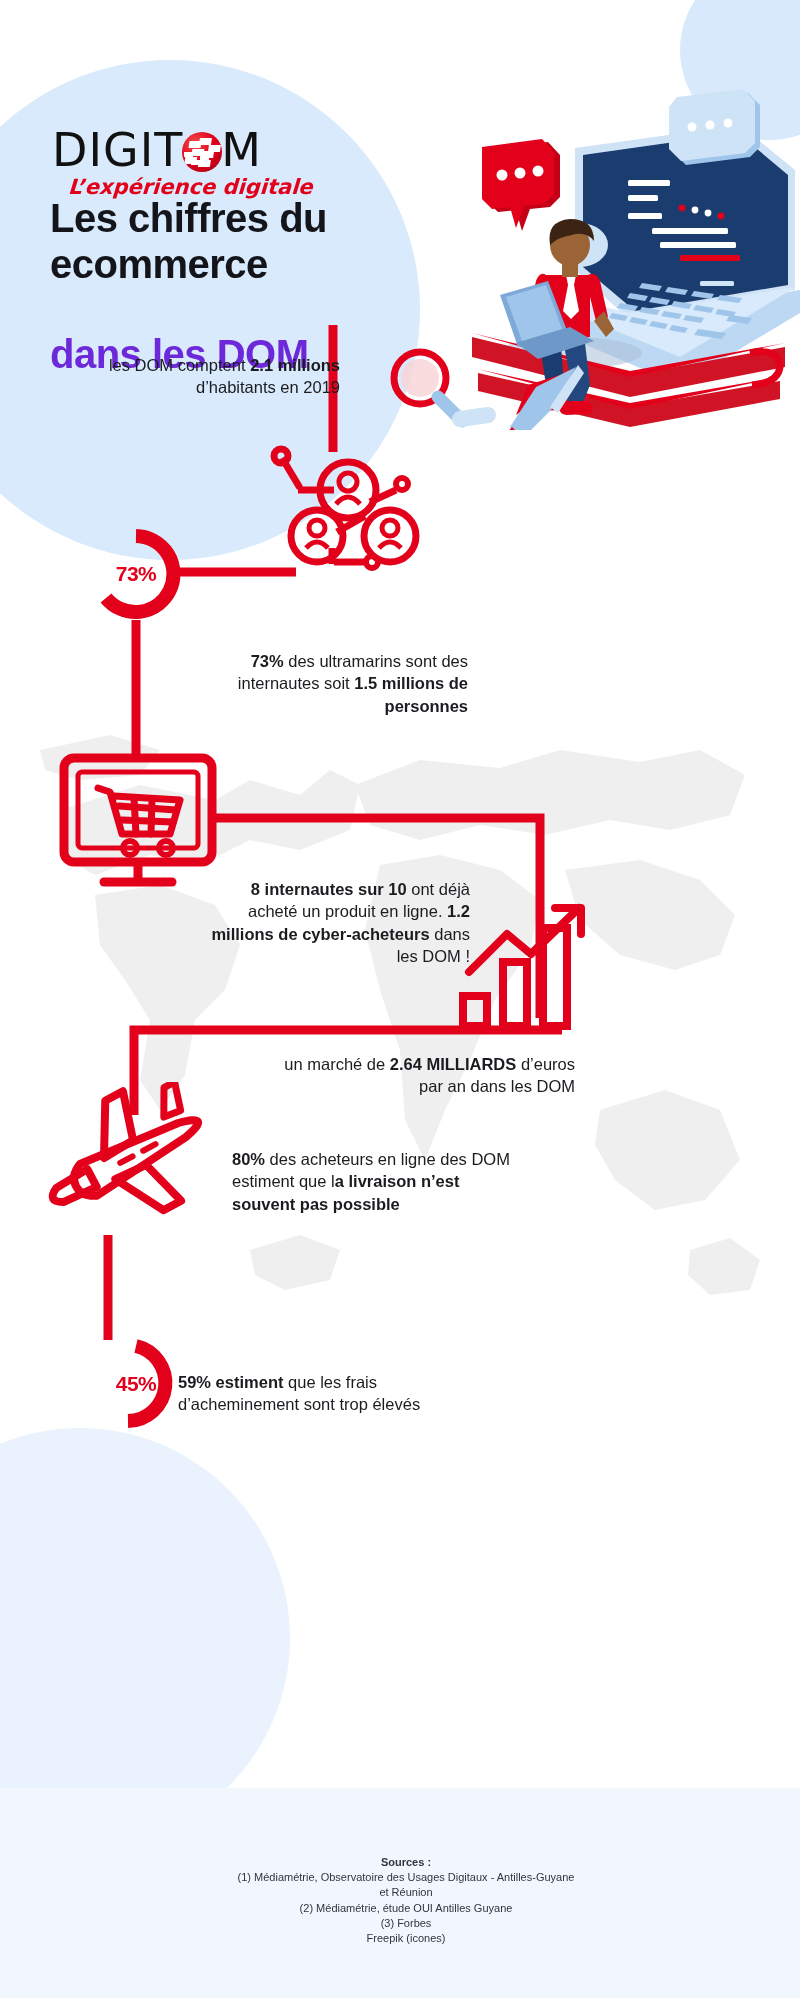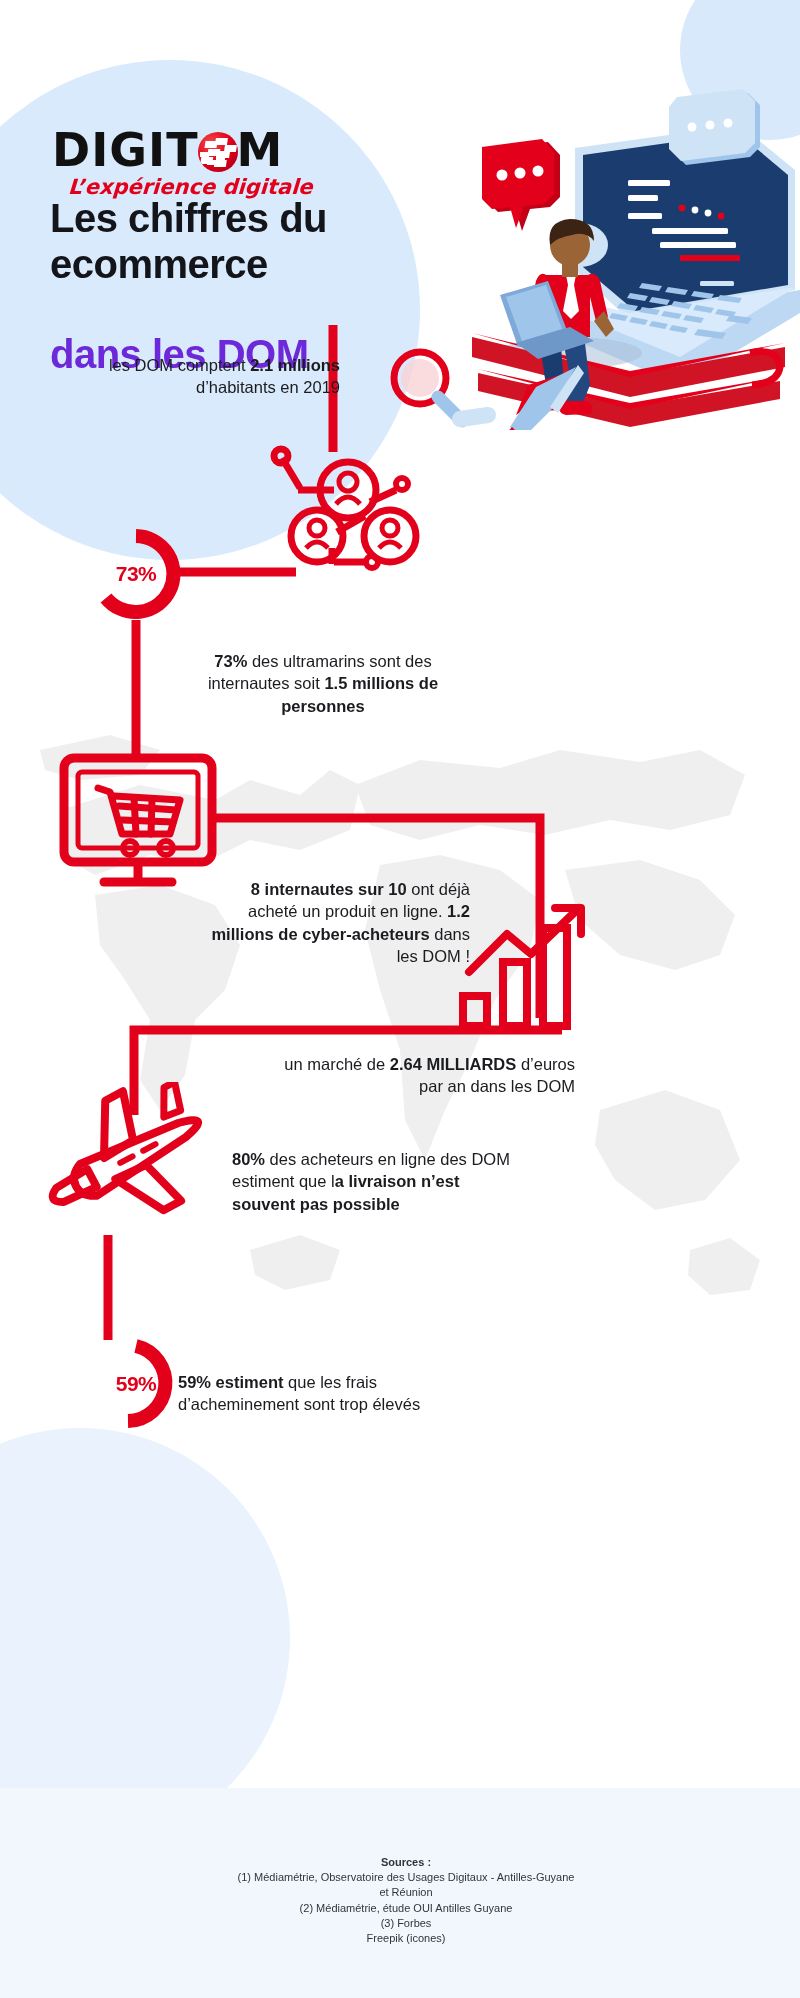--- a/index.html
+++ b/index.html
@@ -57,21 +57,21 @@
   }
 
   
   .logo-wrap {
     position: absolute;
     left: 52px; top: 127px;
     width: 280px;
   }
   .logo-word {
     font-family: "DejaVu Sans", sans-serif;
-    font-weight: bold;
+    font-weight: normal;
     font-size: 46px;
     letter-spacing: 1px;
     color: #111111;
     line-height: 1;
     white-space: nowrap;
   }
   .logo-globe {
     display: inline-block;
     width: 40px; height: 40px;
     border-radius: 50%;
@@ -130,21 +130,21 @@
   
   .stat-text {
     position: absolute;
     font-size: 16.5px;
     line-height: 1.36;
     color: #1b1c20;
   }
   .stat-text b { font-weight: bold; }
 
   .t-pop   { left: 60px;  top: 354px; width: 280px; text-align: right; }
-  .t-inter { left: 178px; top: 650px; width: 290px; text-align: center; }
+  .t-inter { left: 178px; top: 650px; width: 290px; text-align: right; }
   .t-buy   { left: 205px; top: 878px; width: 265px; text-align: right; }
   .t-market{ left: 265px; top: 1053px; width: 310px; text-align: right; }
   .t-deliv { left: 232px; top: 1148px; width: 295px; text-align: left; }
   .t-fees  { left: 178px; top: 1371px; width: 320px; text-align: left; }
 
   
   .gauge {
     position: absolute;
     width: 96px; height: 96px;
   }
@@ -450,21 +450,21 @@
   </svg>
 
   <div class="stat-text t-deliv">
     <b>80%</b> des acheteurs en ligne des DOM estiment que l<b>a livraison n’est souvent pas possible</b>
   </div>
 
   <div class="gauge g59">
     <svg width="96" height="96" viewBox="0 0 96 96">
       <path d="M48 10 A38 38 0 0 1 40 85" fill="none" stroke="#e3001b" stroke-width="14" stroke-linecap="butt"></path>
     </svg>
-    <div class="label">59%</div>
+    <div class="label">45%</div>
   </div>
 
   <div class="stat-text t-fees">
     <b>59% estiment</b> que les frais d’acheminement sont trop élevés
   </div>
 
   <div class="sources">
     <div class="ttl">Sources :</div>
     <div>(1) Médiamétrie, Observatoire des Usages Digitaux - Antilles-Guyane</div>
     <div>et Réunion</div>

